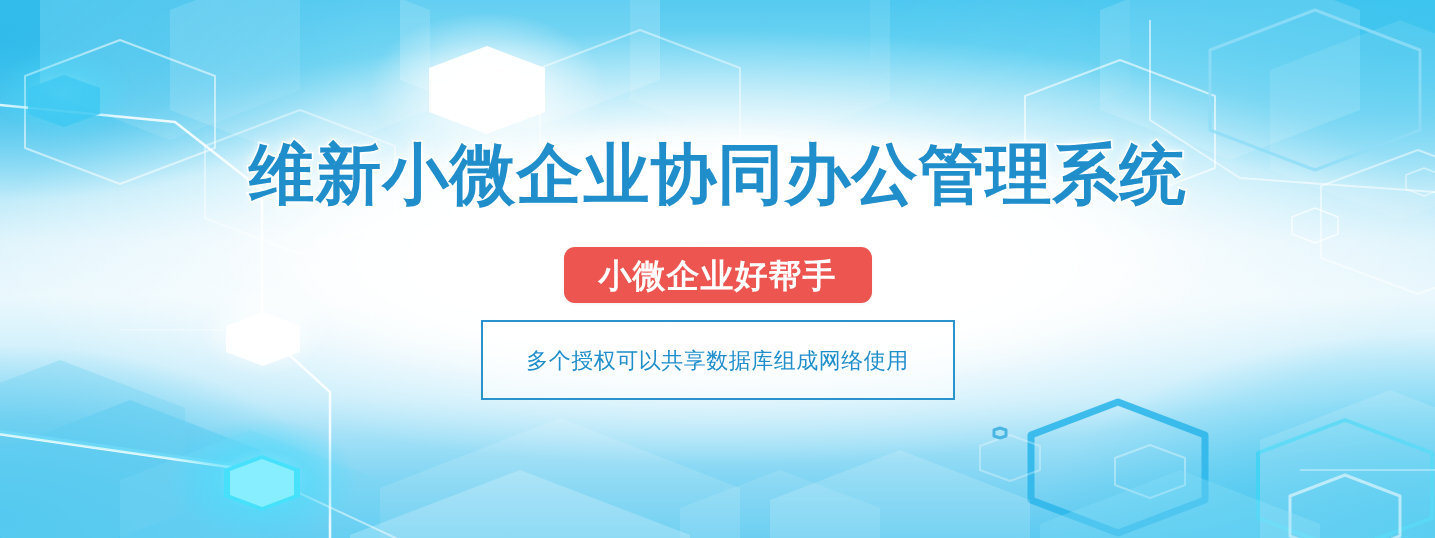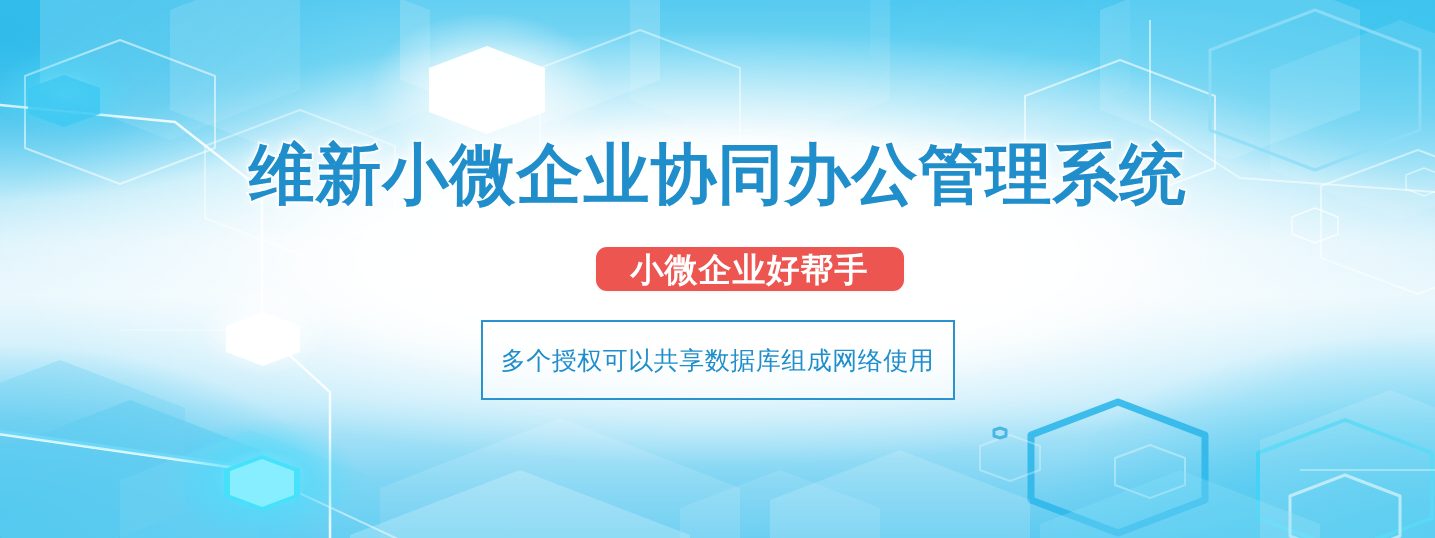--- a/index.html
+++ b/index.html
@@ -87,28 +87,27 @@
       0 0 6px rgba(255,255,255,0.95),
       0 0 14px rgba(255,255,255,0.8);
   }
 
   .badge {
     position: absolute;
     top: 247px;
     left: 50%;
     transform: translateX(-50%);
     width: 308px;
-    height: 44px;
+    height: 56px;
     border-radius: 11px;
     background: #ed5551;
     display: flex;
     align-items: center;
     justify-content: center;
     box-shadow: 0 1px 3px rgba(0,0,0,0.06);
-    margin-left: 32px;
   }
   .badge-text {
     font-family: "DejaVu Sans", "Liberation Sans", sans-serif;
     font-weight: bold;
     font-size: 33px;
     line-height: 33px;
     color: #ffffff;
     letter-spacing: 1px;
     white-space: nowrap;
   }
@@ -123,21 +122,21 @@
     box-sizing: border-box;
     border: 2px solid #2a93cd;
     background: rgba(255,255,255,0.55);
     display: flex;
     flex-direction: column;
     align-items: center;
     justify-content: center;
   }
   .infobox-line {
     font-family: "DejaVu Sans", "Liberation Sans", sans-serif;
-    font-size: 25px;
+    font-size: 22px;
     line-height: 35px;
     color: #1f8ecb;
     white-space: nowrap;
     letter-spacing: 0.5px;
   }
 </style>
 </head>
 <body>
 
 <div id="banner">

